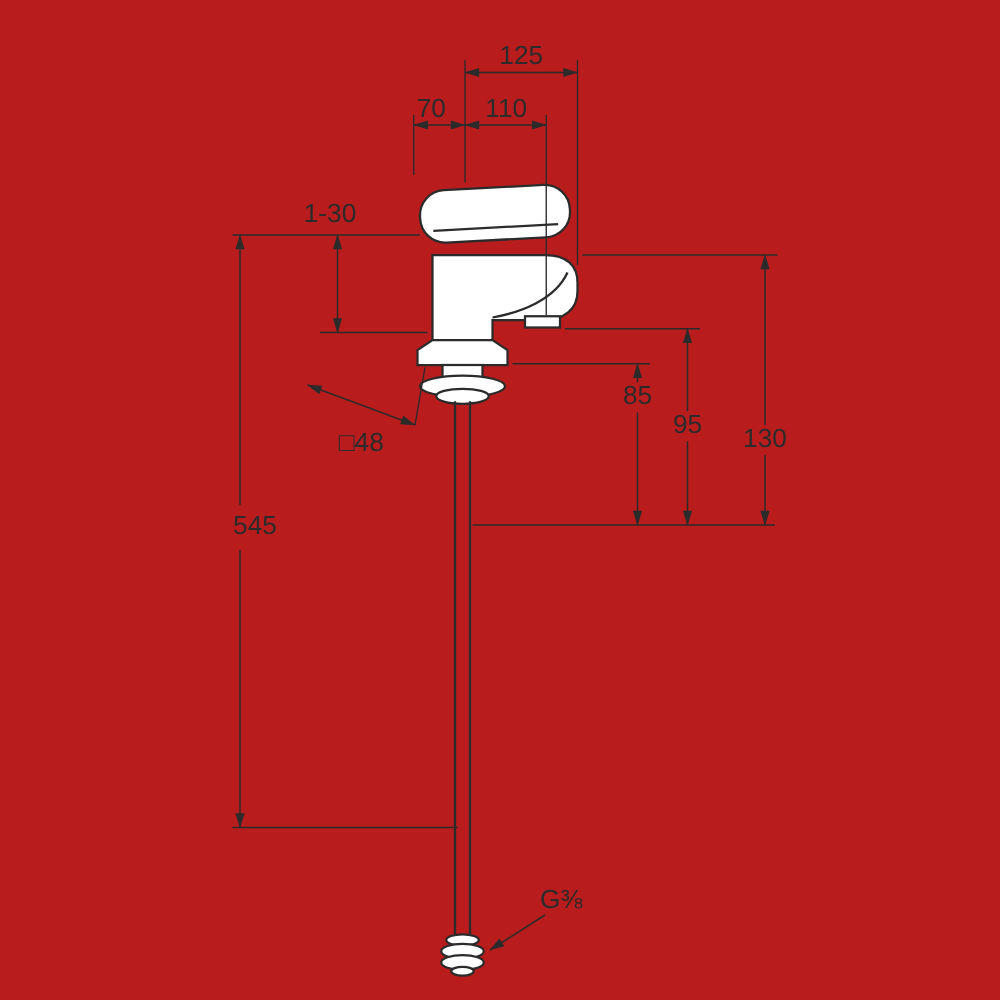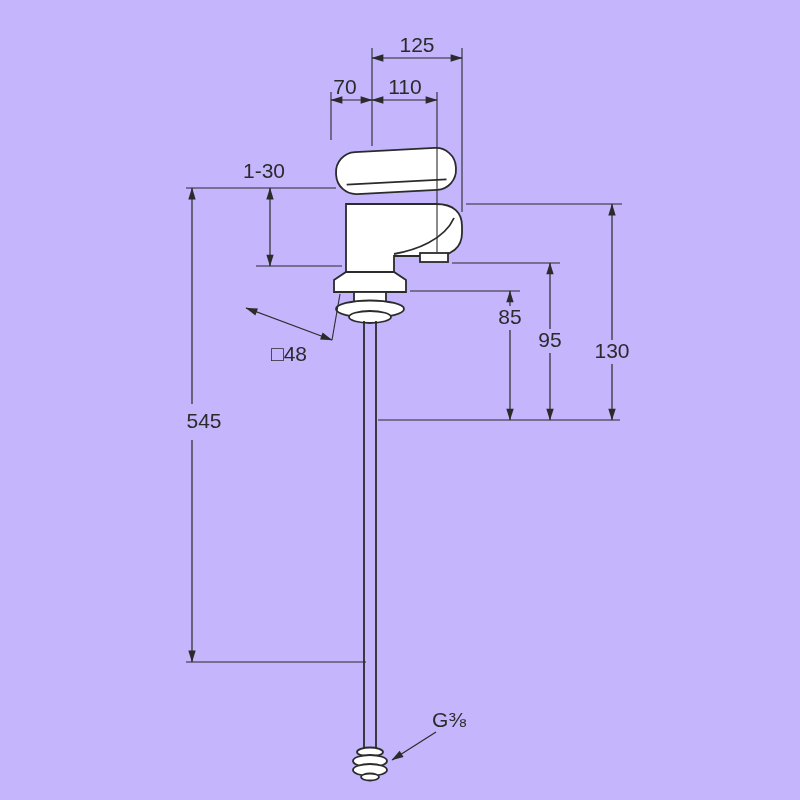--- a/index.html
+++ b/index.html
@@ -1,16 +1,16 @@
 <!DOCTYPE html>
 <html><head>
 <meta charset="utf-8">
 <style>
   html,body{margin:0;padding:0;background:#ffffff;}
-  .canvas{width:800px;height:800px;background:#c4b5fd;position:relative;overflow:hidden;}
+  .canvas{width:800px;height:800px;background:#b91c1c;position:relative;overflow:hidden;}
   svg{display:block;}
   svg text{
     font-family:"Liberation Sans","DejaVu Sans",sans-serif;
     font-size:21px;
     text-anchor:middle;
     dominant-baseline:middle;
   }
 </style>
 </head>
 <body>

